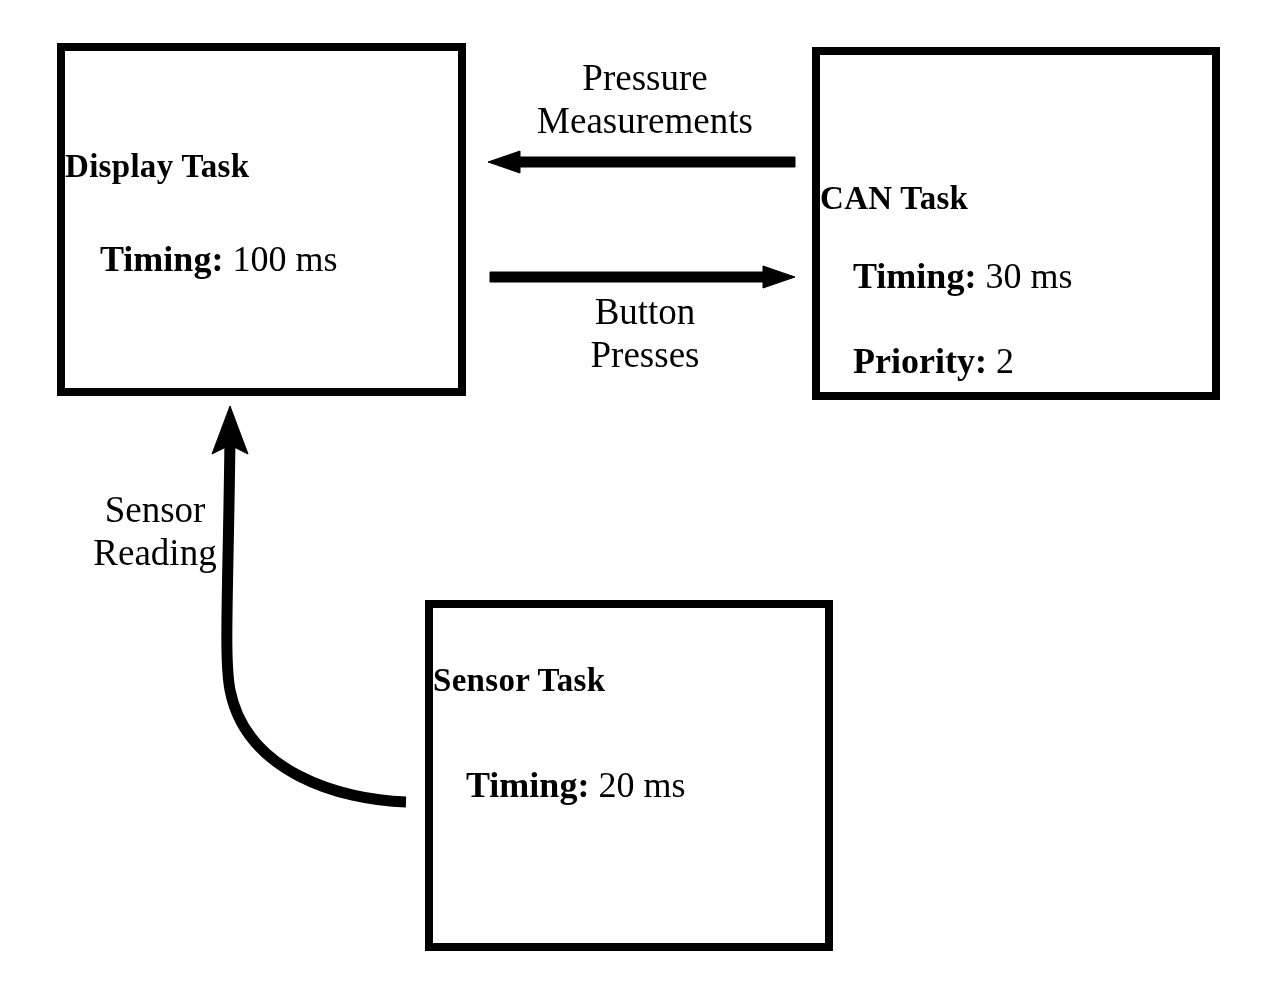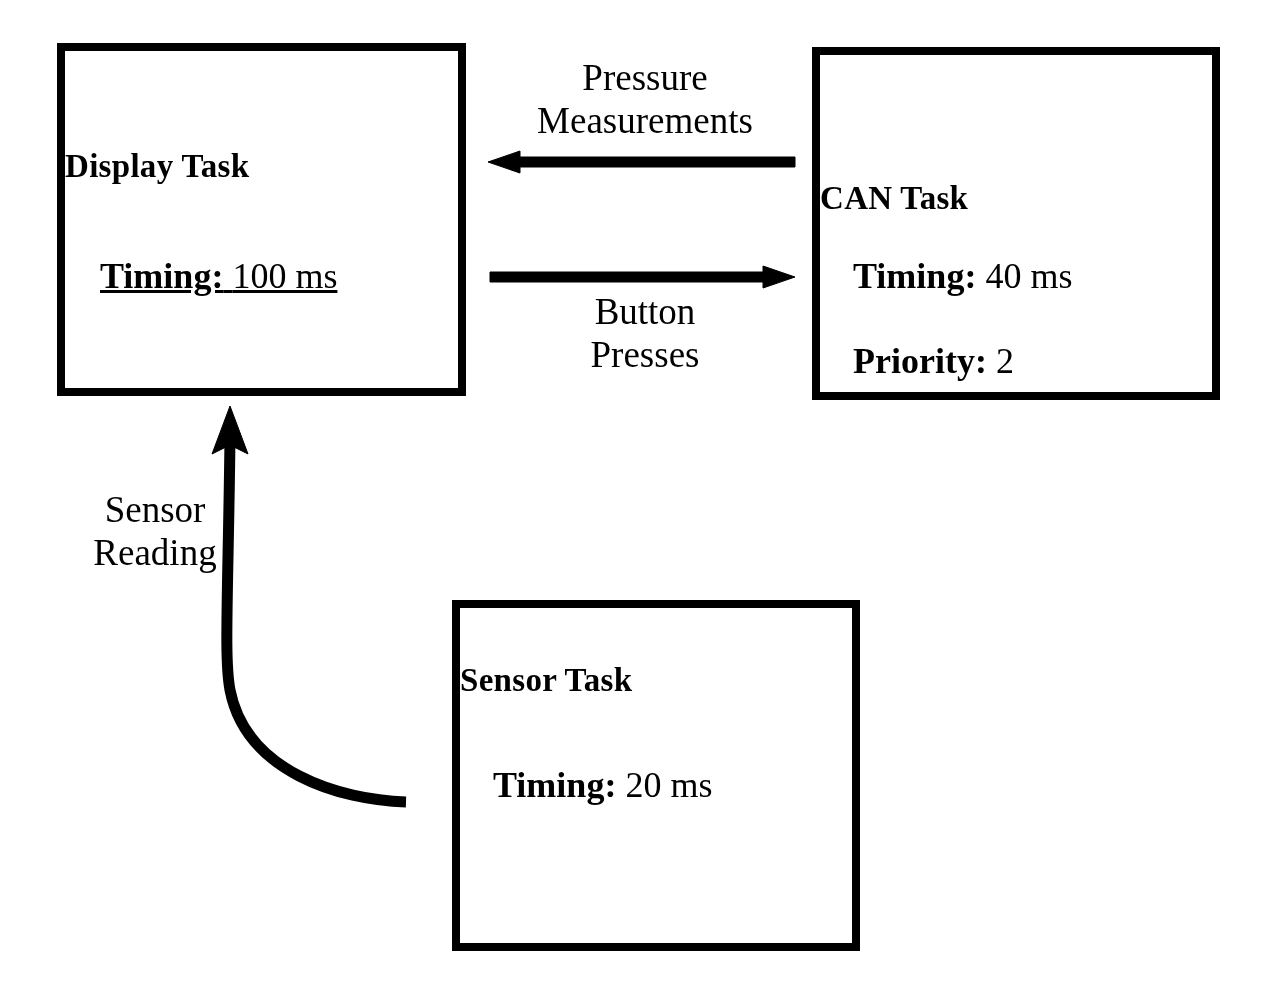--- a/index.html
+++ b/index.html
@@ -46,27 +46,27 @@
   .task-line .lbl {
     font-weight: bold;
   }
   .task-line .val {
     font-weight: normal;
   }
 
   
   #box-display { left: 57px;  top: 43px;  width: 409px; height: 353px; }
   #box-can     { left: 812px; top: 47px;  width: 408px; height: 353px; }
-  #box-sensor  { left: 425px; top: 600px; width: 408px; height: 351px; margin-left: 27px; }
+  #box-sensor  { left: 425px; top: 600px; width: 408px; height: 351px; }
 
   #box-display .task-title { top: 95px; }
   #box-can     .task-title { top: 91px; margin-top: 32px; }
   #box-sensor  .task-title { top: 52px; }
 
-  #box-display .line-timing   { left: 35px; top: 205px; text-decoration: underline; }
+  #box-display .line-timing   { left: 35px; top: 188px; }
   #box-display .line-priority { left: 35px; top: 290px; }
   #box-can     .line-timing   { left: 33px; top: 201px; }
   #box-can     .line-priority { left: 33px; top: 286px; }
   #box-sensor  .line-timing   { left: 33px; top: 157px; }
   #box-sensor  .line-priority { left: 33px; top: 242px; }
 
   
   .edge-label {
     position: absolute;
     text-align: center;
@@ -98,21 +98,21 @@
     <div class="task-line line-timing">
       <span class="lbl">Timing:</span>
       <span class="val">100 ms</span>
     </div>
   </div>
 
   <div class="task-box" id="box-can">
     <div class="task-title">CAN Task</div>
     <div class="task-line line-timing">
       <span class="lbl">Timing:</span>
-      <span class="val">40 ms</span>
+      <span class="val">30 ms</span>
     </div>
     <div class="task-line line-priority">
       <span class="lbl">Priority:</span>
       <span class="val">2</span>
     </div>
   </div>
 
   <div class="task-box" id="box-sensor">
     <div class="task-title">Sensor Task</div>
     <div class="task-line line-timing">

